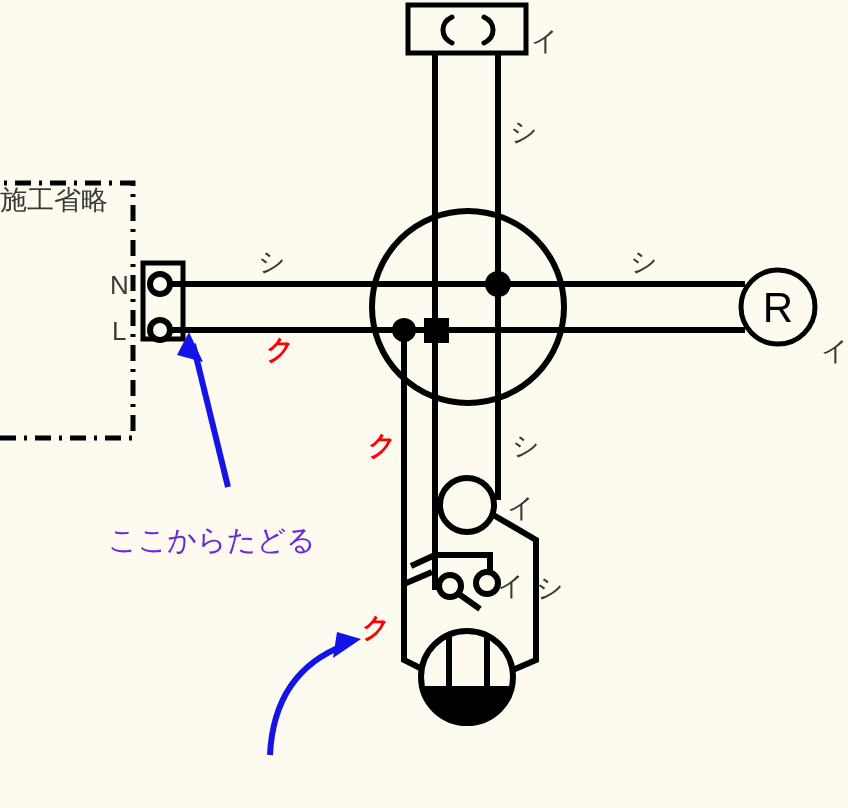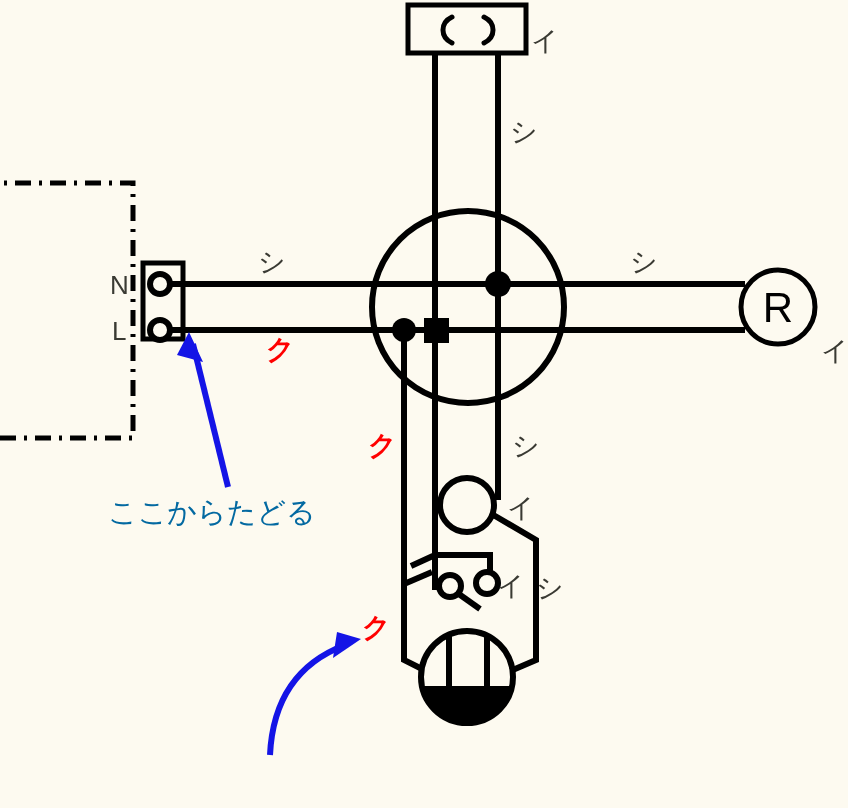--- a/index.html
+++ b/index.html
@@ -47,22 +47,23 @@
     color: #3A3A33;
     font-family: "Liberation Sans", sans-serif;
   }
   .lbl-omit {
     font-size: 27px;
     color: #3A3A33;
     font-family: "DejaVu Sans", sans-serif;
   }
   .lbl-note {
     font-size: 29px;
-    color: #0369a1;
-    font-family: "DejaVu Sans", sans-serif;
+    color: #6d28d9;
+    font-family: "DejaVu Sans", sans-serif;
+    margin-top: 28px;
   }
 </style>
 </head>
 <body>
 
 <div id="stage">
 
   <svg id="diagram" viewBox="0 0 848 808" xmlns="http://www.w3.org/2000/svg">
 
     <g>
@@ -154,20 +155,21 @@
 
       <line x1="228" y1="487" x2="193" y2="344" stroke="#1414E6" stroke-width="6"></line>
       <polygon points="189,332 203,362 177,355" fill="#1414E6"></polygon>
 
       <path d="M 270 755 Q 274 672 345 645" fill="none" stroke="#1414E6" stroke-width="6"></path>
       <polygon points="361,639 333,658 337,632" fill="#1414E6"></polygon>
     </g>
 
   </svg>
 
+  <div class="lbl lbl-omit" style="left:0px; top:186px;">施工省略</div>
 
   <div class="lbl lbl-nl" style="left:110px; top:272px;">N</div>
 
   <div class="lbl lbl-nl" style="left:112px; top:318px;">L</div>
 
   <div class="lbl lbl-kana" style="left:531px; top:27px;">イ</div>
 
   <div class="lbl lbl-kana" style="left:510px; top:118px;">シ</div>
 
   <div class="lbl lbl-kana" style="left:258px; top:248px;">シ</div>

